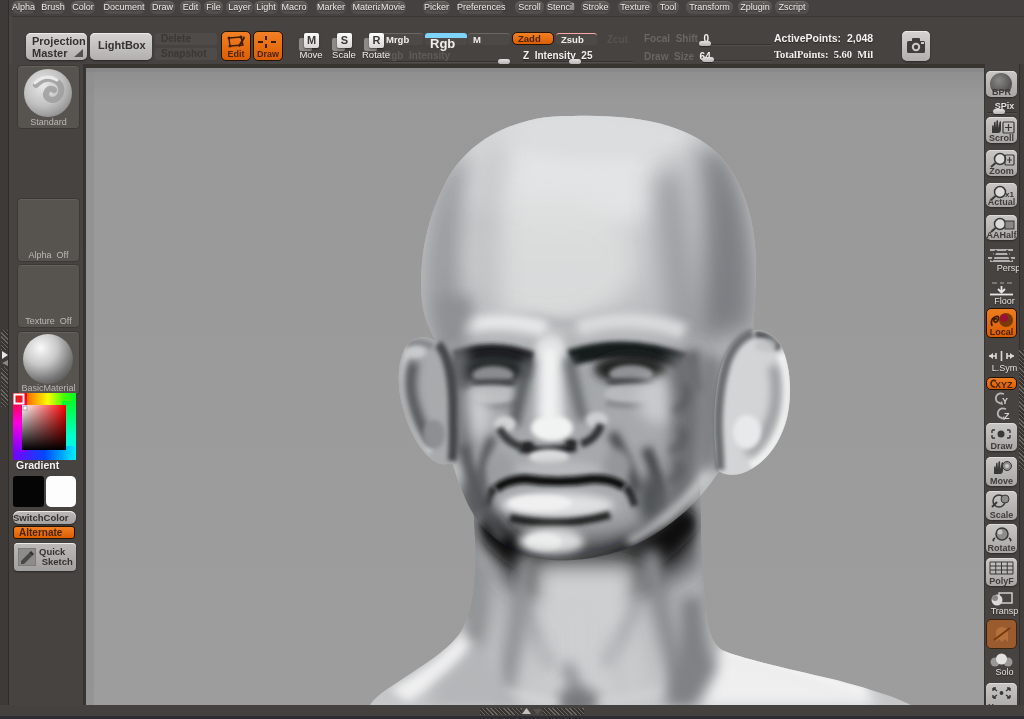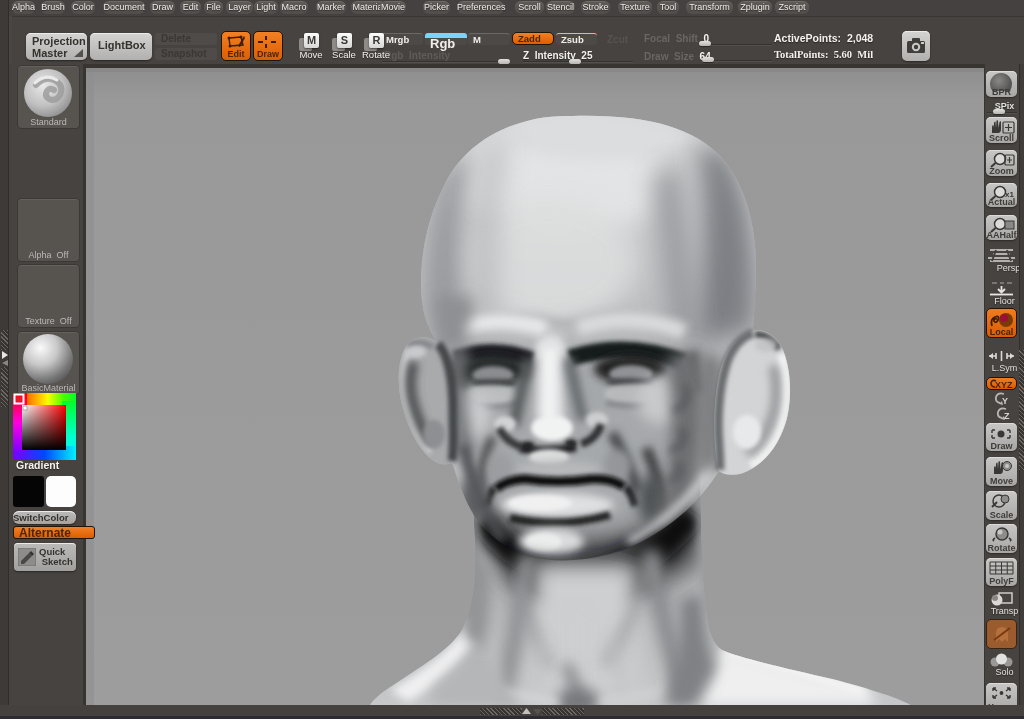--- a/index.html
+++ b/index.html
@@ -430,21 +430,21 @@
         <rect x="9" y="12" width="44" height="45" fill="url(#val)"></rect>
         <rect x="1.5" y="1.5" width="9" height="9" fill="none" stroke="#ffffff" stroke-width="2"></rect>
         <rect x="3.5" y="3.5" width="5" height="5" fill="#e02020"></rect>
         <rect x="10" y="13" width="4" height="4" fill="#ffffff" stroke="#666" stroke-width=".5"></rect>
       </svg>
     </div>
     <div class="wlab" style="left:16px;top:395px;font-size:10.5px;">Gradient</div>
     <div style="position:absolute;left:13px;top:412px;width:31px;height:31px;background:#050505;border-radius:3px;"></div>
     <div style="position:absolute;left:46px;top:412px;width:30px;height:31px;background:#fdfdfd;border-radius:5px;"></div>
     <div class="lbtn" style="left:13px;top:447px;width:63px;height:13px;font-size:9.5px;line-height:13px;border-radius:6px;background:linear-gradient(#bcbab8,#a5a3a1);">SwitchColor</div>
-    <div class="obtn" style="left:13px;top:462px;width:82px;height:13px;font-size:12px;line-height:12px;padding-left:5px;border-radius:3px;">Alternate</div>
+    <div class="obtn" style="left:13px;top:462px;width:62px;height:13px;font-size:10px;line-height:12px;padding-left:5px;border-radius:3px;">Alternate</div>
     <div class="lbtn" style="left:14px;top:479px;width:62px;height:28px;font-size:9.5px;line-height:10px;border-radius:4px;background:linear-gradient(#bcbab8,#a2a09e);">
       <svg width="18" height="18" style="position:absolute;left:4px;top:5px;">
           <rect x="0" y="0" width="18" height="18" rx="2" fill="#8e8c8a" stroke="#6e6c6a"></rect>
           <path d="M3 13 L11 5 L14 8 L6 16 Z M3 13 L3 16 L6 16" fill="#4a4846"></path>
           <path d="M11 5 L13 3 L16 6 L14 8 Z" fill="#35332f"></path>
         </svg>
       <div style="position:absolute;left:25px;top:4px;">Quick<br>&nbsp;Sketch</div>
       </div>
   </div>
   <div id="rtray">

